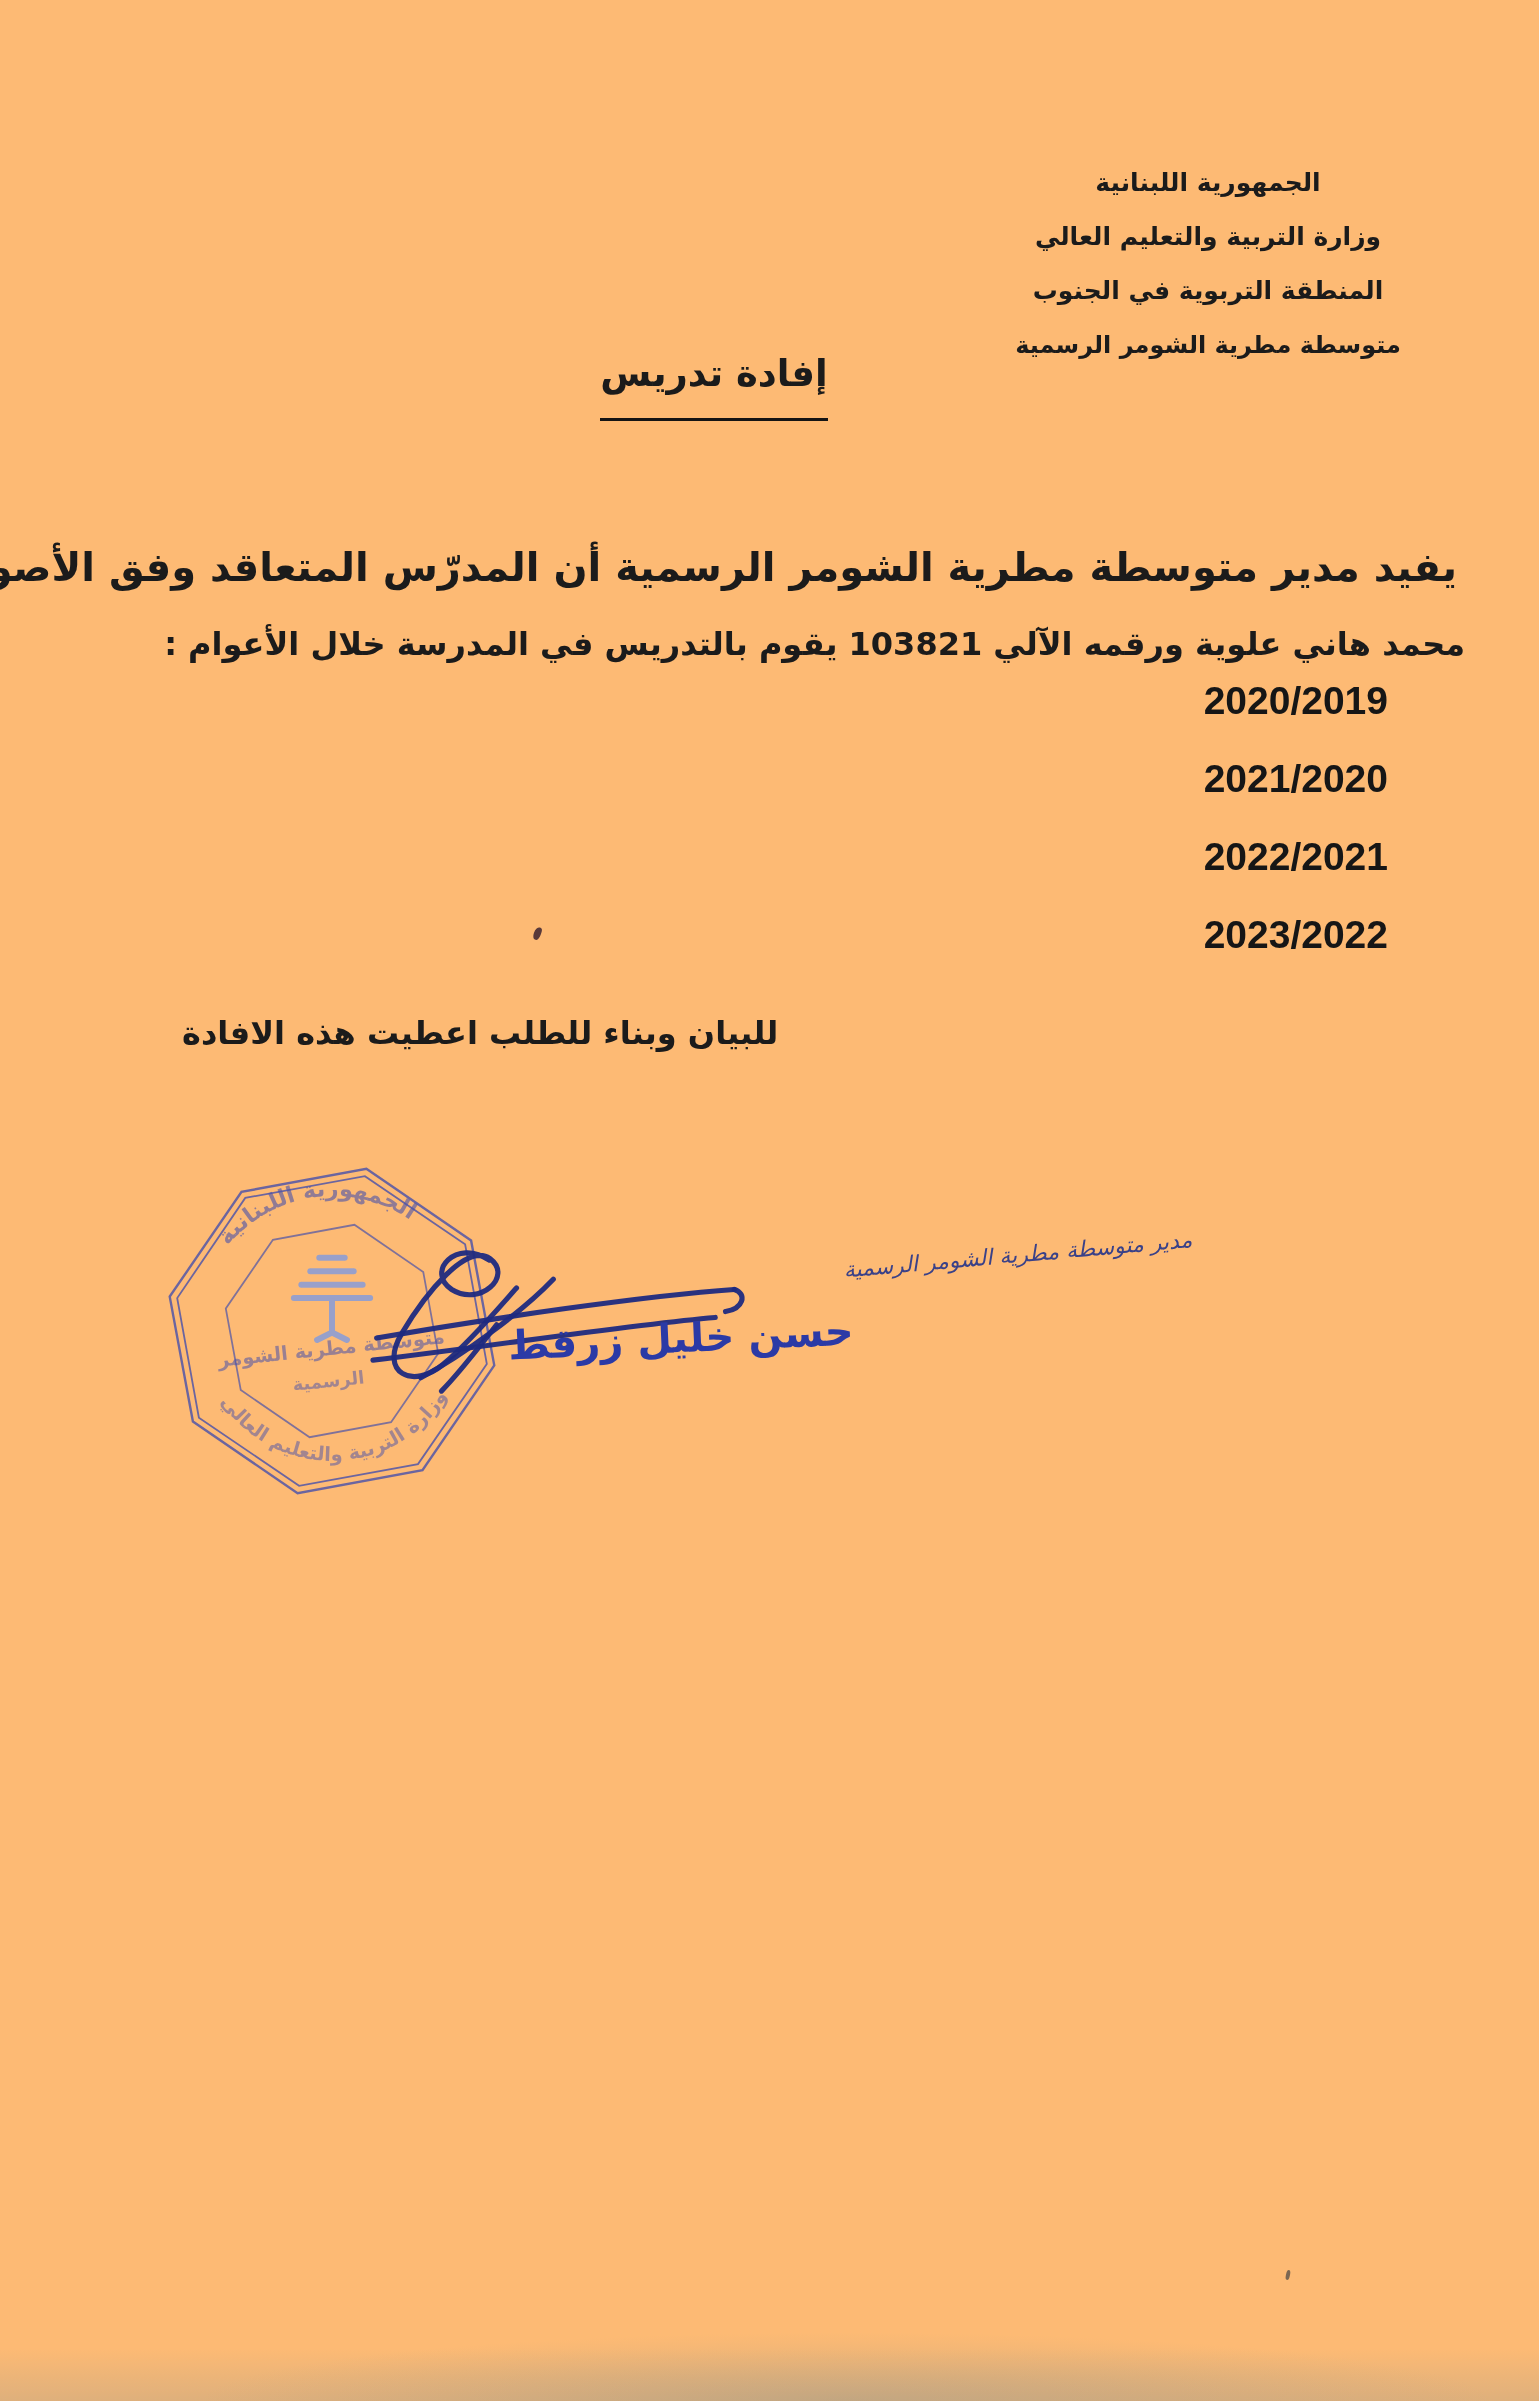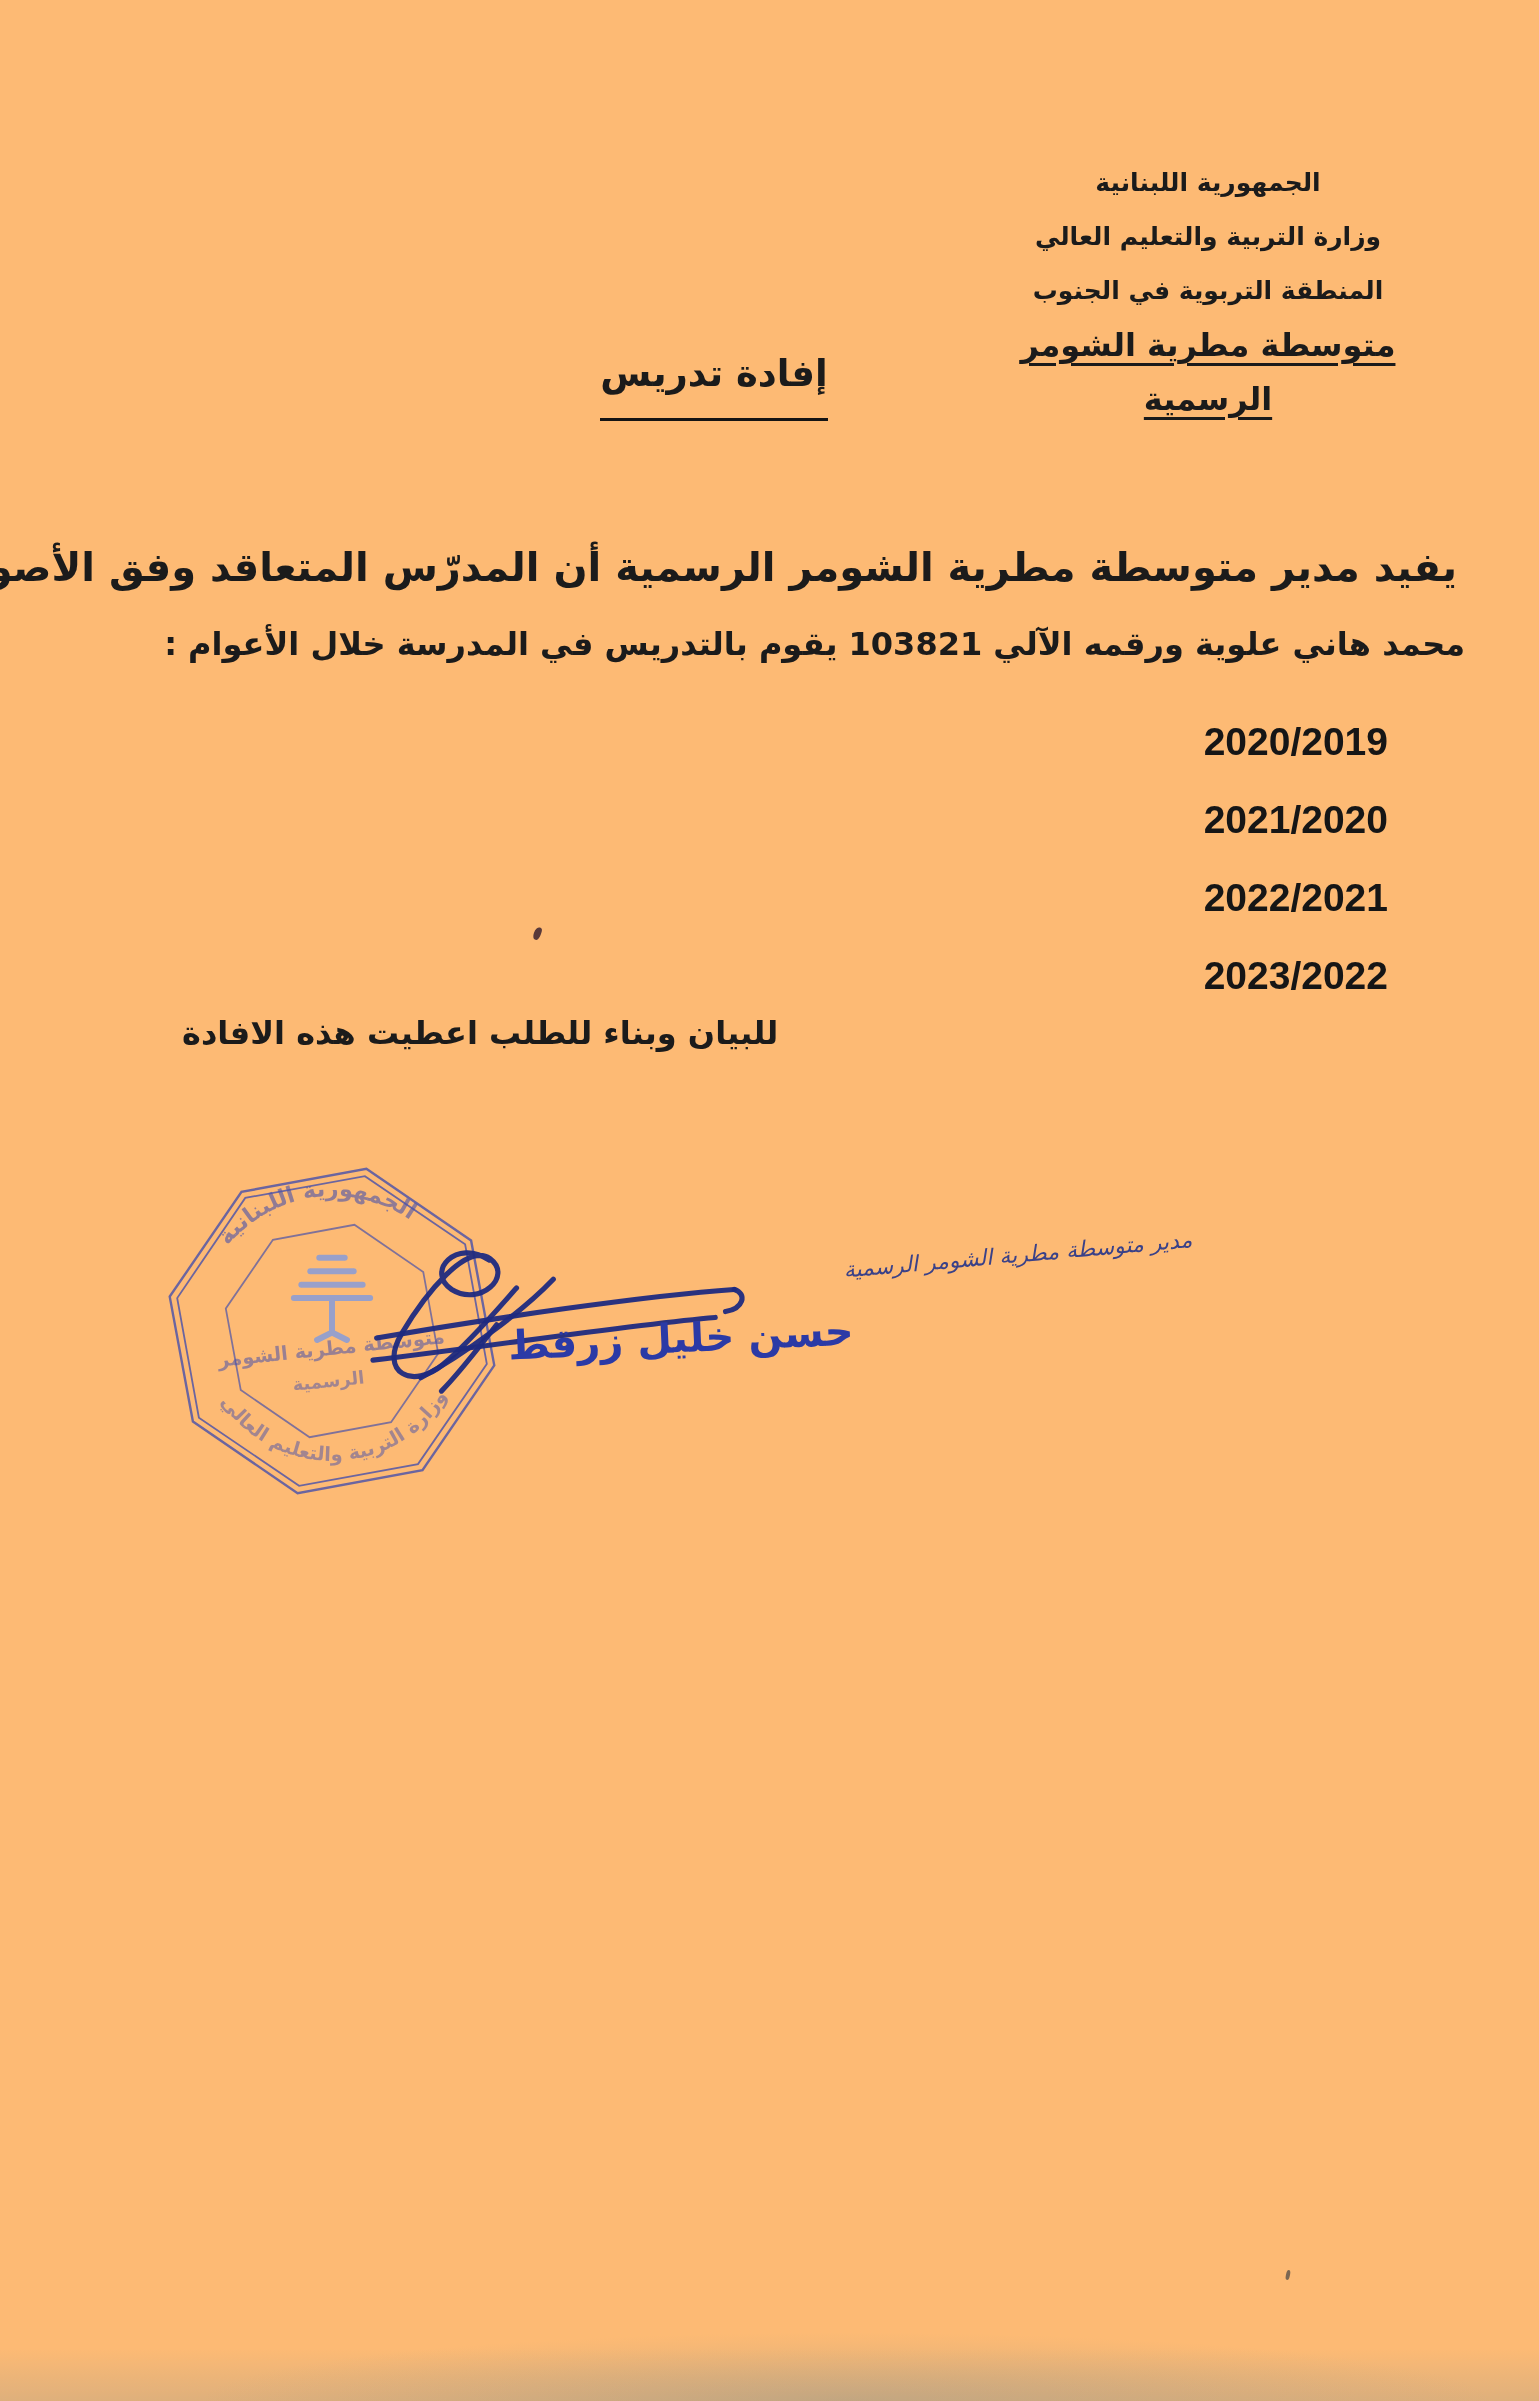--- a/index.html
+++ b/index.html
@@ -16,24 +16,23 @@
   .rtl{direction:rtl;unicode-bidi:plaintext;}
   
   .gov-header{
     top:156px;right:125px;width:412px;
     text-align:center;
     font-size:25px;font-weight:700;
     line-height:54px;
     letter-spacing:-0.4px;
   }
   .gov-header .school{
-    text-decoration:underline;
     text-decoration-thickness:2.9px;
     text-underline-offset:7.4px;
-    font-size:32px;
+    font-size:24px;
   }
   
   .doc-title{
     top:352px;left:589px;width:250px;
     text-align:center;
     font-size:37px;font-weight:700;
   }
   .doc-title .t{
     display:inline-block;
     border-bottom:3.7px solid #141414;
@@ -46,21 +45,21 @@
     white-space:nowrap;
   }
   .body-line2{
     top:625px;right:74px;
     font-size:32px;font-weight:700;
     white-space:nowrap;
     margin-left:20px;
   }
   
   .years{
-    top:703px;right:151px;
+    top:662px;right:151px;
     text-align:right;
     font-family:"Liberation Sans", sans-serif;
     font-size:39px;font-weight:600;
     line-height:78px;
     color:#161616;
   }
   
   .closing-line{
     top:1014px;left:182px;
     font-size:32px;font-weight:600;

